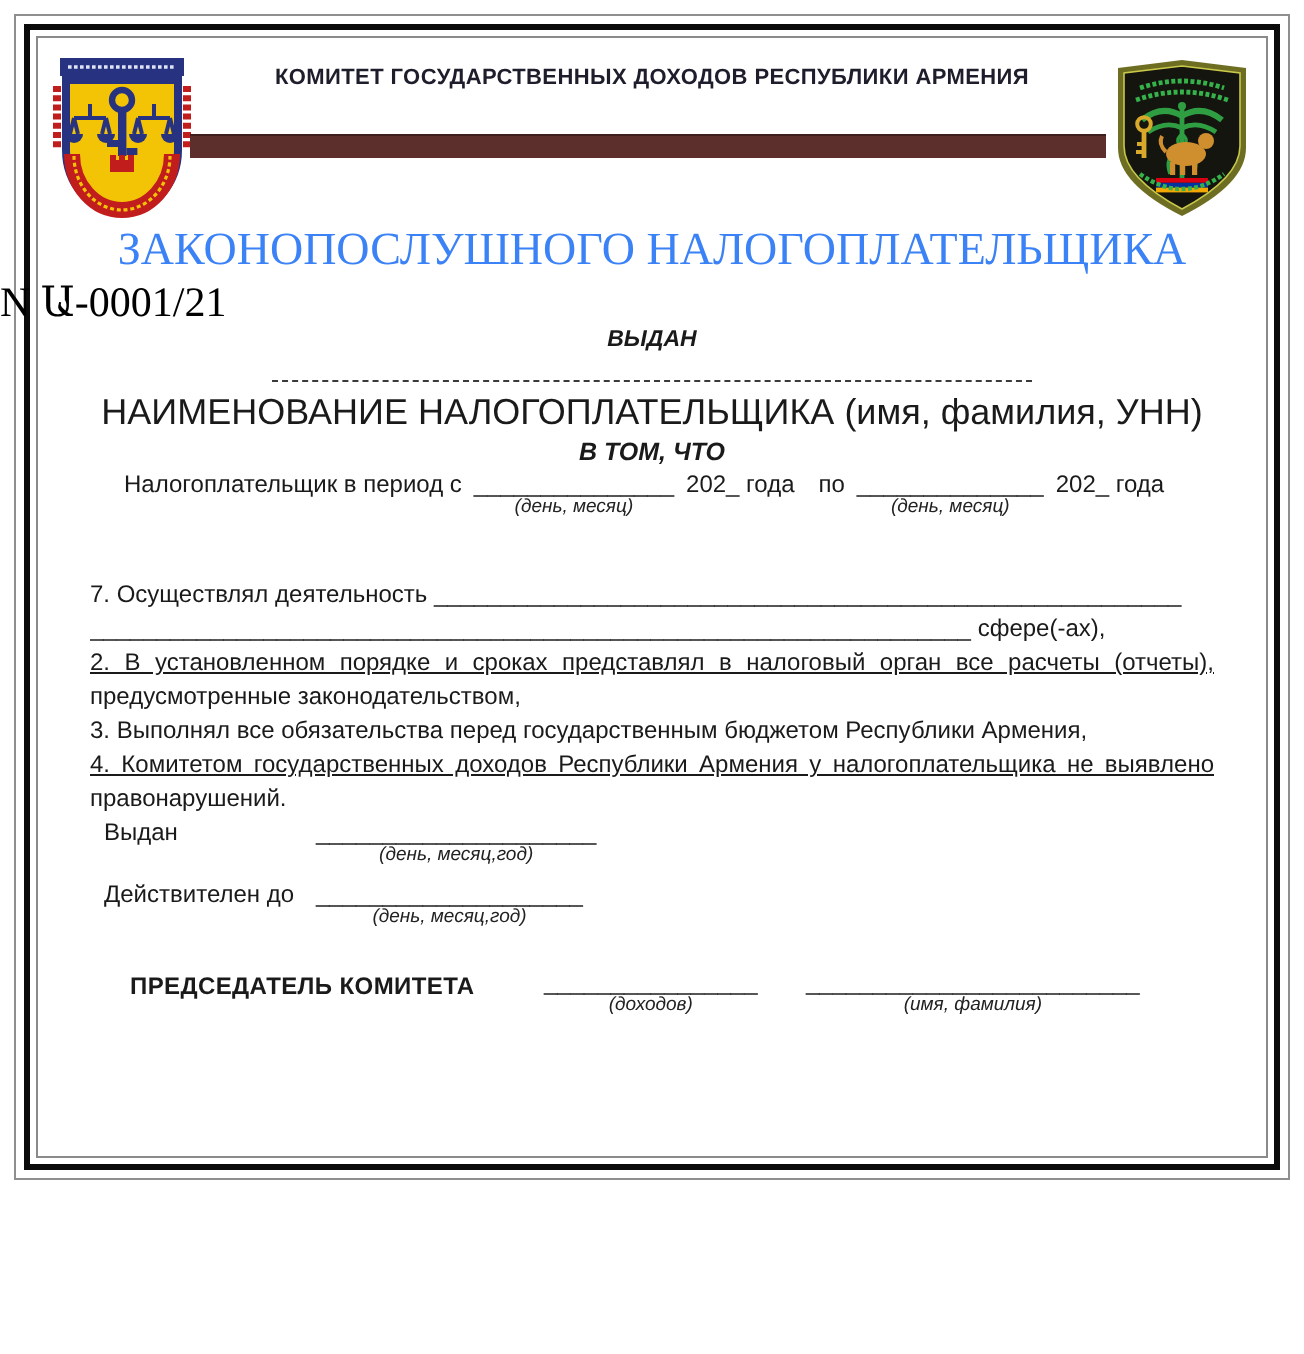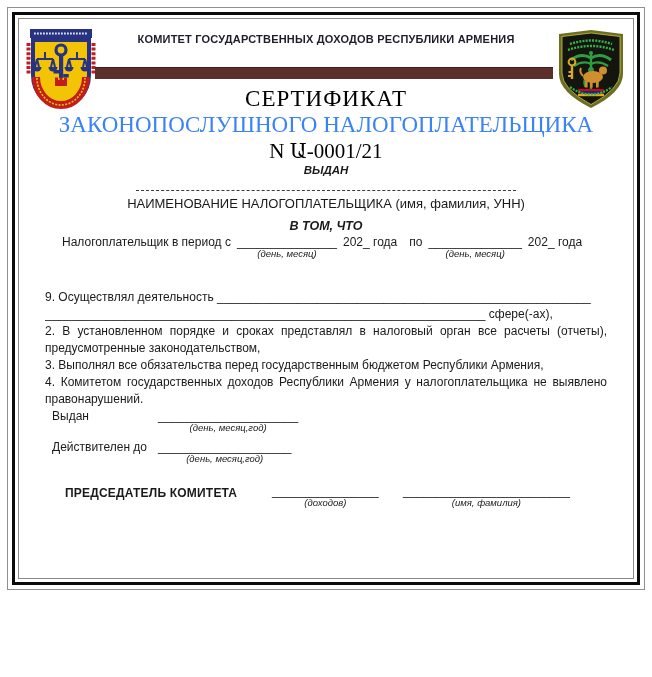--- a/index.html
+++ b/index.html
@@ -19,40 +19,40 @@
   .accent-bar{position:absolute;top:67px;left:95px;width:458px;height:11px;background:#5c2e2c;border-top:1px solid #3f1f1e;}
 
   .emblem{position:absolute;}
   .emblem.left{top:29px;left:26px;width:70px;height:84px;}
   .emblem.right{top:29px;left:556px;width:70px;height:80px;}
 
   .title-1{position:absolute;top:86px;left:0;right:0;text-align:center;
     font-family:"Liberation Serif","DejaVu Serif",serif;font-size:23px;letter-spacing:1px;color:#000;}
   .title-2{position:absolute;top:112px;left:0;right:0;text-align:center;
     font-family:"Liberation Serif","DejaVu Serif",serif;font-size:23px;color:#3b82f6;}
-  .title-3{position:absolute;top:139px;left:0;right:0;text-align:center;
+  .title-3{position:absolute;top:139px;left:0;right:0;text-align:left;
     font-family:"Liberation Serif","DejaVu Serif",serif;font-size:21px;color:#000;}
   .issued-word{position:absolute;top:164px;left:0;right:0;text-align:center;
     font-size:11.5px;font-style:italic;font-weight:700;}
   .dash-sep{position:absolute;top:182px;left:136px;width:380px;height:8px;border-bottom:1px dashed #3a3a3a;}
-  .name-caption{position:absolute;top:196px;left:0;right:0;text-align:center;font-size:13px;}
+  .name-caption{position:absolute;top:196px;left:0;right:0;text-align:center;font-size:18px;}
   .in-that{position:absolute;top:219px;left:0;right:0;text-align:center;font-size:12.5px;font-style:italic;font-weight:700;}
 
   .period-row{position:absolute;top:235px;left:62px;right:40px;font-size:12px;white-space:nowrap;}
   .period-row .gap{display:inline-block;width:6px;}
 
   .blankwrap{position:relative;display:inline-block;white-space:nowrap;text-align:center;}
   .blankwrap .cap{
     position:absolute;top:13px;left:50%;transform:translateX(-50%);
     font-size:9.5px;font-style:italic;font-weight:400;white-space:nowrap;color:#222;
   }
 
   .items{position:absolute;top:289px;left:45px;width:562px;font-size:12px;line-height:17px;}
   .line{white-space:nowrap;overflow:hidden;}
-  .force-just{text-align:justify;text-align-last:justify;text-justify:inter-word;white-space:normal;}
+  .force-just{text-align:justify;text-align-last:justify;text-justify:inter-word;white-space:normal;text-decoration:underline;}
   .blank-fill{letter-spacing:0;}
 
   .issue-row{position:absolute;left:52px;font-size:12px;white-space:nowrap;}
   .issue-row .lbl{display:inline-block;width:106px;}
   .row-issued{top:409px;}
   .row-valid{top:440px;}
 
   .chair-label{position:absolute;top:486px;left:65px;font-size:12px;font-weight:700;letter-spacing:.2px;}
   .sign-blank{position:absolute;top:484px;left:272px;font-size:12px;}
   .name-blank{position:absolute;top:484px;left:403px;font-size:12px;}
@@ -122,35 +122,34 @@
       <rect x="22" y="60" width="26" height="2.4" fill="#d90012"></rect>
       <rect x="22" y="62.4" width="26" height="2.4" fill="#0033a0"></rect>
       <rect x="22" y="64.8" width="26" height="2.4" fill="#f2a800"></rect>
       <path d="M14 58 Q35 73 56 58" stroke="#36b24a" stroke-width="2.2" fill="none" stroke-dasharray="2 1.2"></path>
     </svg>
   </div>
 
   <div class="org-header">КОМИТЕТ ГОСУДАРСТВЕННЫХ ДОХОДОВ РЕСПУБЛИКИ АРМЕНИЯ</div>
   <div class="accent-bar"></div>
 
-  <div class="title-1">СЕРТИФИКАТ</div>
   <div class="title-2">ЗАКОНОПОСЛУШНОГО НАЛОГОПЛАТЕЛЬЩИКА</div>
   <div class="title-3">N Ա-0001/21</div>
   <div class="issued-word">ВЫДАН</div>
 
   <div class="dash-sep"></div>
   <div class="name-caption">НАИМЕНОВАНИЕ НАЛОГОПЛАТЕЛЬЩИКА (имя, фамилия, УНН)</div>
   <div class="in-that">В ТОМ, ЧТО</div>
 
   <div class="period-row">
     <span>Налогоплательщик в период с</span><span class="gap"></span><span class="blankwrap"><span>_______________</span><span class="cap">(день, месяц)</span></span><span class="gap"></span><span>202_ года</span><span class="gap"></span><span class="gap"></span><span>по</span><span class="gap"></span><span class="blankwrap"><span>______________</span><span class="cap">(день, месяц)</span></span><span class="gap"></span><span>202_ года</span>
   </div>
 
   <div class="items">
-    <div class="line"><span>9.  Осуществлял деятельность </span><span class="blank-fill">________________________________________________________</span></div>
+    <div class="line"><span>7.  Осуществлял деятельность </span><span class="blank-fill">________________________________________________________</span></div>
     <div class="line"><span class="blank-fill">__________________________________________________________________</span><span> сфере(-ах),</span></div>
     <div class="force-just">2. В установленном порядке и сроках представлял в налоговый орган все расчеты (отчеты),</div>
     <div class="line">предусмотренные законодательством,</div>
     <div class="line">3. Выполнял все обязательства перед государственным бюджетом Республики Армения,</div>
     <div class="force-just">4. Комитетом государственных доходов Республики Армения у налогоплательщика не выявлено</div>
     <div class="line">правонарушений.</div>
   </div>
 
   <div class="issue-row row-issued">
     <span class="lbl">Выдан</span><span class="blankwrap"><span>_____________________</span><span class="cap">(день, месяц,год)</span></span>

